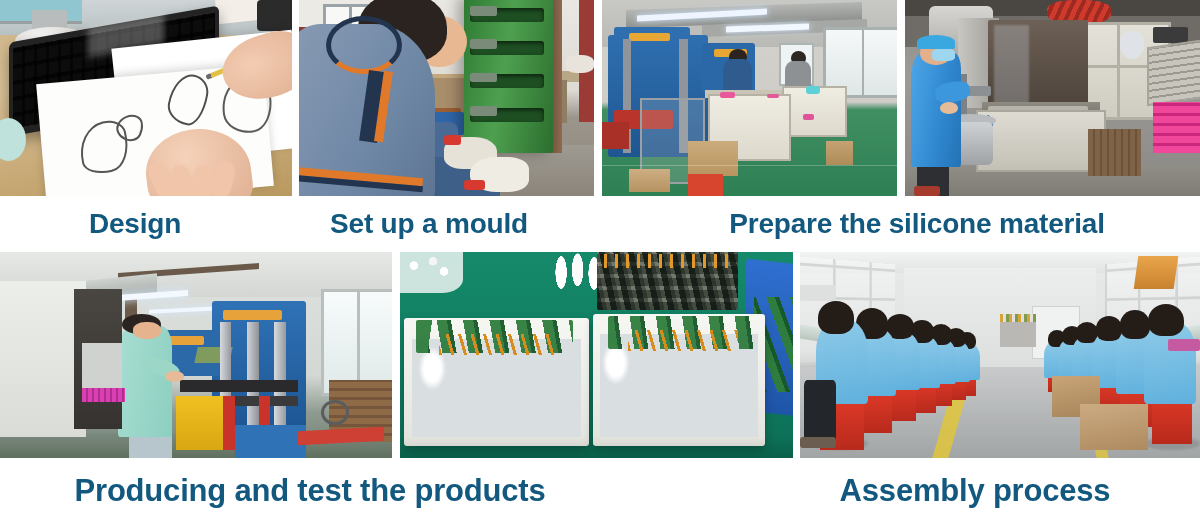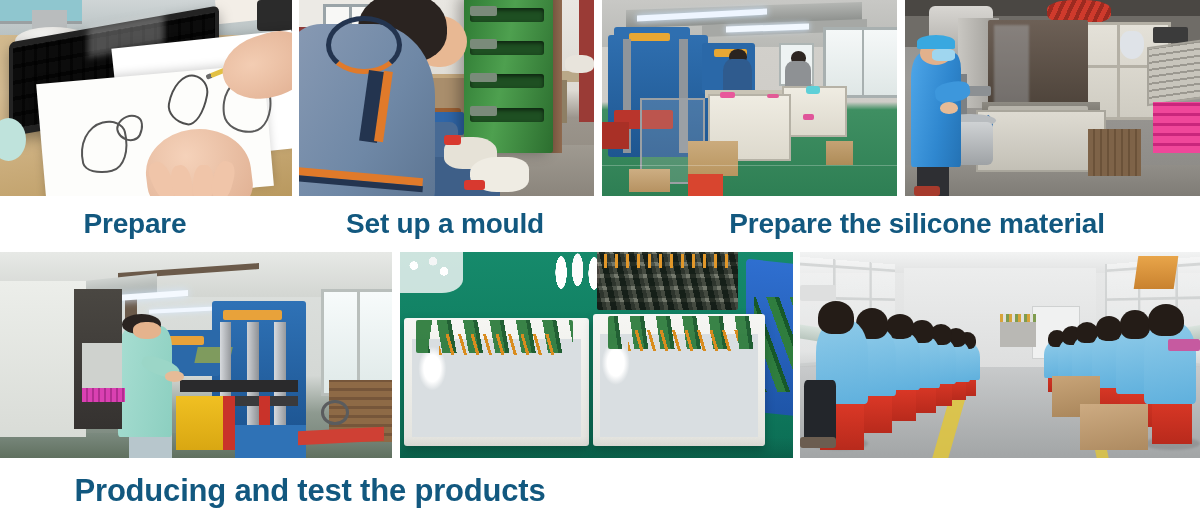--- a/index.html
+++ b/index.html
@@ -481,22 +481,22 @@
           <i class="si-armS"></i>
           <i class="si-hand"></i>
         <i class="si-head"></i>
           <i class="si-mask"></i>
           <i class="si-cap"></i>
       </div>
     </div>
   </div>
 
   <div class="caption-band cap-band-1">
-    <div class="cap cap-1" style="left:0;width:270px">Prepare</div>
-    <div class="cap cap-1" style="left:315px;width:260px">Set up a mould</div>
+    <div class="cap cap-1" style="left:0;width:270px">Design</div>
+    <div class="cap cap-1" style="left:299px;width:260px">Set up a mould</div>
     <div class="cap cap-1" style="left:672px;width:490px">Prepare the silicone material</div>
   </div>
 
   <div class="row row-2">
 
     <div class="cell" style="left:0;width:392px">
       <div class="scene s-prod">
         <i class="p-ceil"></i>
           <i class="p-beam"></i>
           <i class="p-beam2"></i>
@@ -634,15 +634,16 @@
         <i class="a-box1"></i>
           <i class="a-box2"></i>
         <i style="left:92%;top:42%;width:8%;height:6%;background:#c65aa0;border-radius:2px"></i>
         <i style="left:84%;top:2%;width:10%;height:16%;background:linear-gradient(180deg,#e8a54a,#c9822f);transform:skewX(-8deg)"></i>
       </div>
     </div>
   </div>
 
   <div class="caption-band cap-band-2">
     <div class="cap cap-2" style="left:0;width:620px">Producing and test the products</div>
+    <div class="cap cap-2" style="left:800px;width:350px">Assembly process</div>
   </div>
 
 </div>
 
 </body></html>

